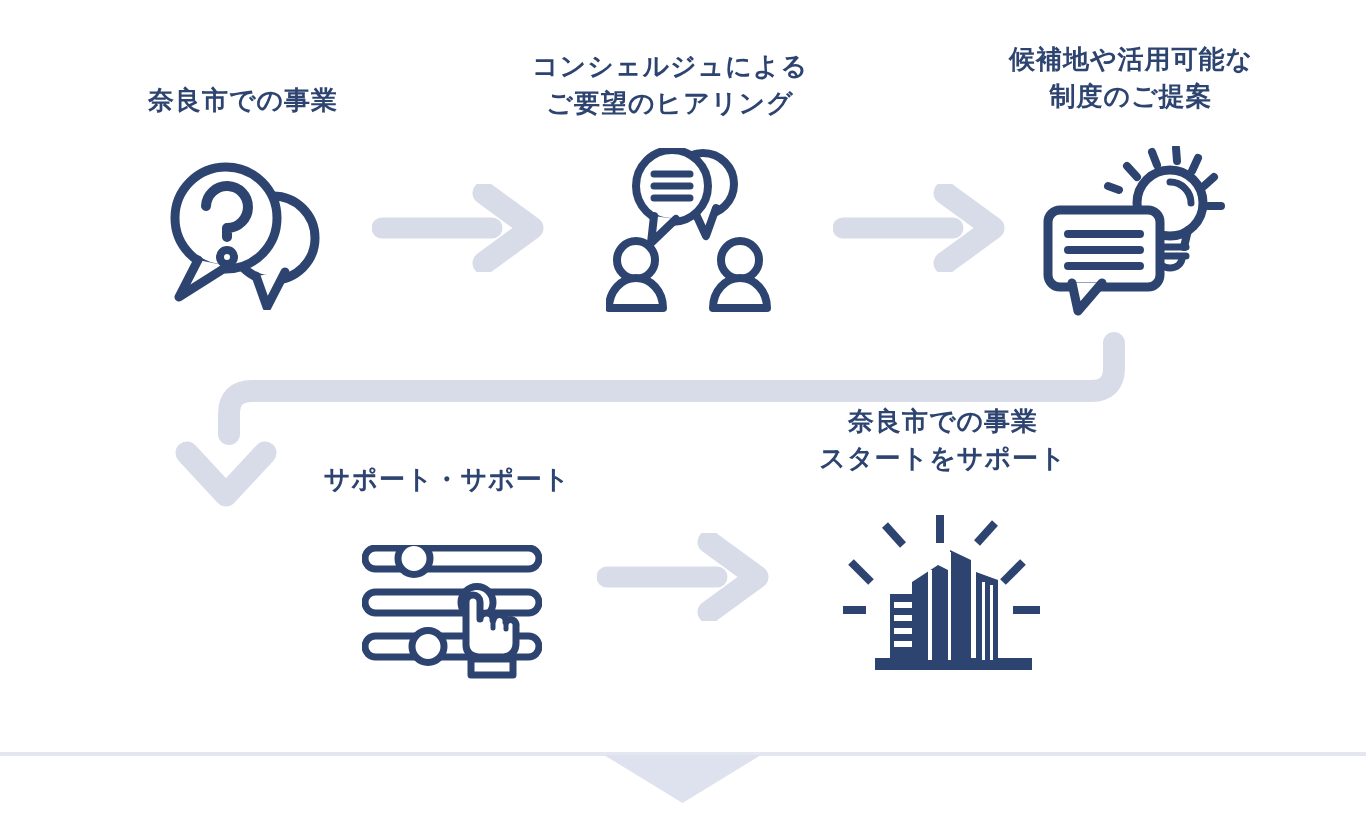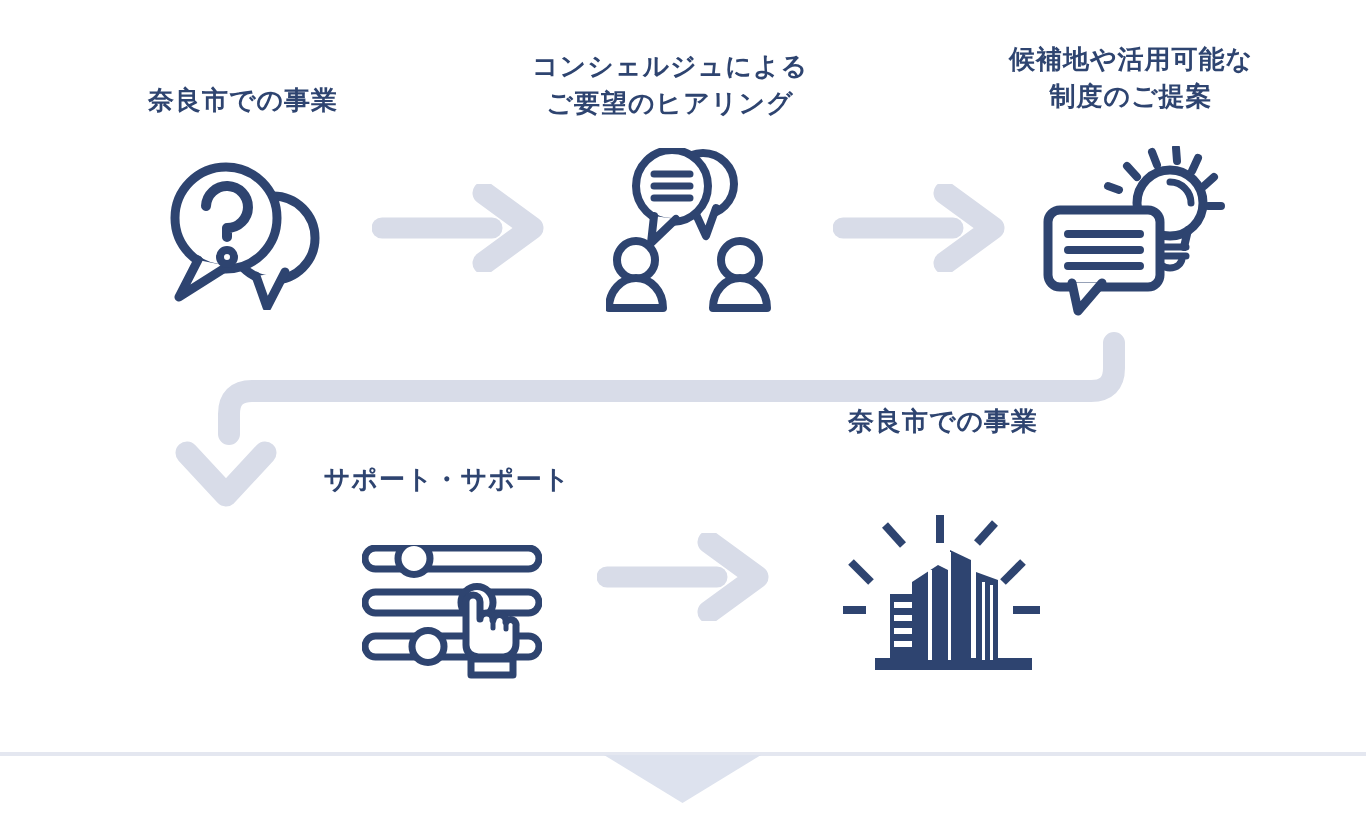--- a/index.html
+++ b/index.html
@@ -120,20 +120,21 @@
   <rect class="ow" x="109" y="114" width="42" height="16" stroke-width="7"></rect>
 </svg>
 
 <svg class="abs" style="left:597px;top:533px;" width="172" height="88" viewBox="0 0 172 88">
   <path class="g" d="M 10,44 H 120" stroke-width="21"></path>
   <path class="g" d="M 112,9 L 160,44 L 112,79" stroke-width="23"></path>
 </svg>
 
 <div class="step-label" style="left:798px;top:403px;width:290px;">
   <span>奈良市での事業</span>
+  <span>スタートをサポート</span>
 </div>
 <svg class="abs" style="left:843px;top:508px;" width="210" height="170" viewBox="0 0 210 170">
 
   <path class="ray" d="M 97,7 V 35" stroke-width="8"></path>
   <path class="ray" d="M 42,17 L 60,37" stroke-width="8"></path>
   <path class="ray" d="M 152,15 L 134,35" stroke-width="8"></path>
   <path class="ray" d="M 8,54 L 28,74" stroke-width="8"></path>
   <path class="ray" d="M 180,54 L 160,74" stroke-width="8"></path>
   <path class="ray" d="M 0,102 H 23" stroke-width="8"></path>
   <path class="ray" d="M 170,102 H 197" stroke-width="8"></path>

